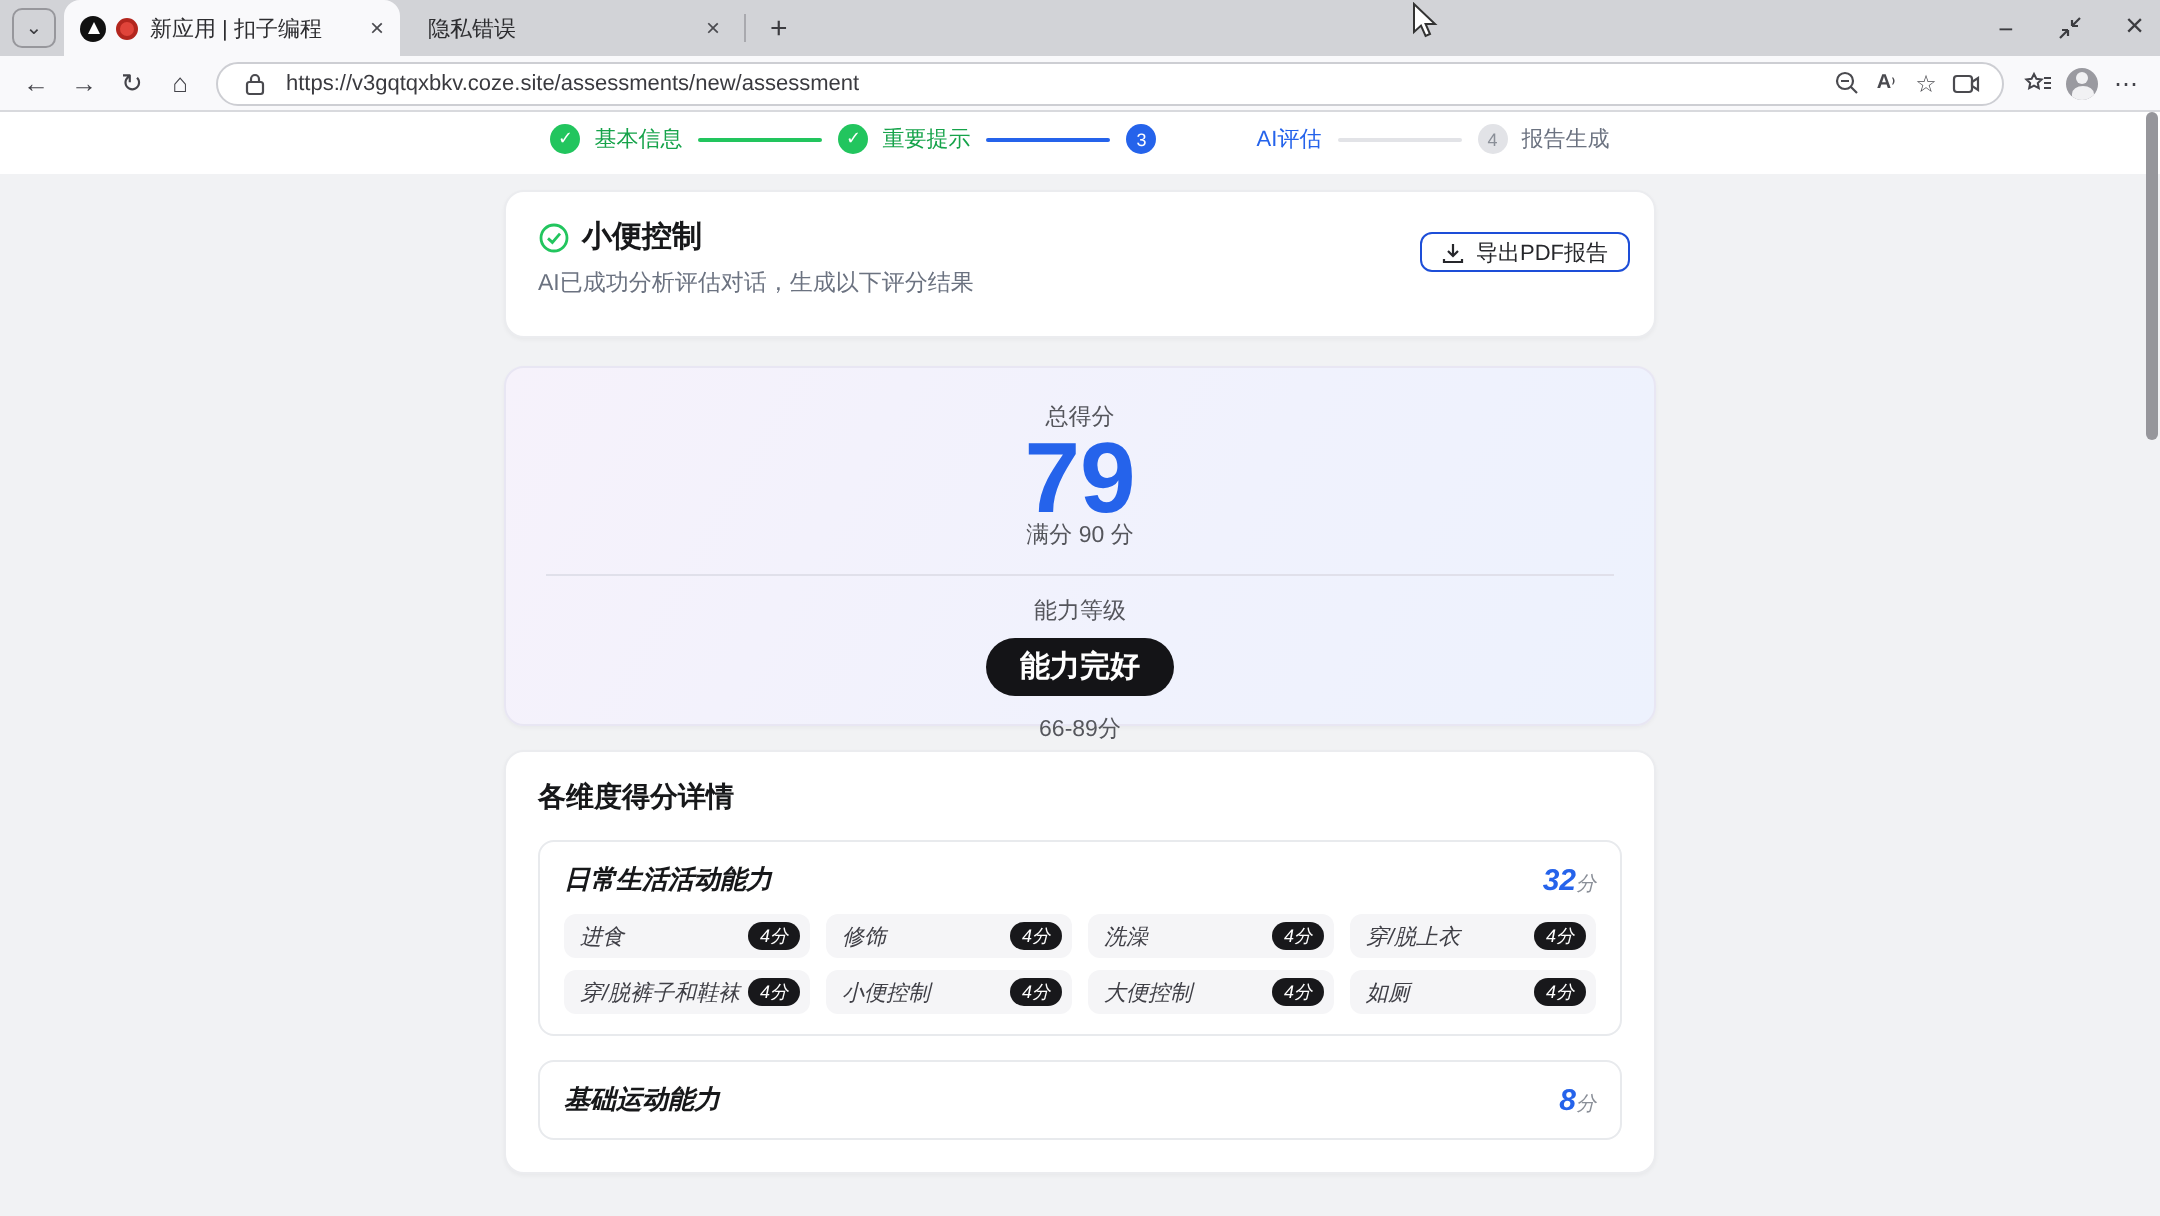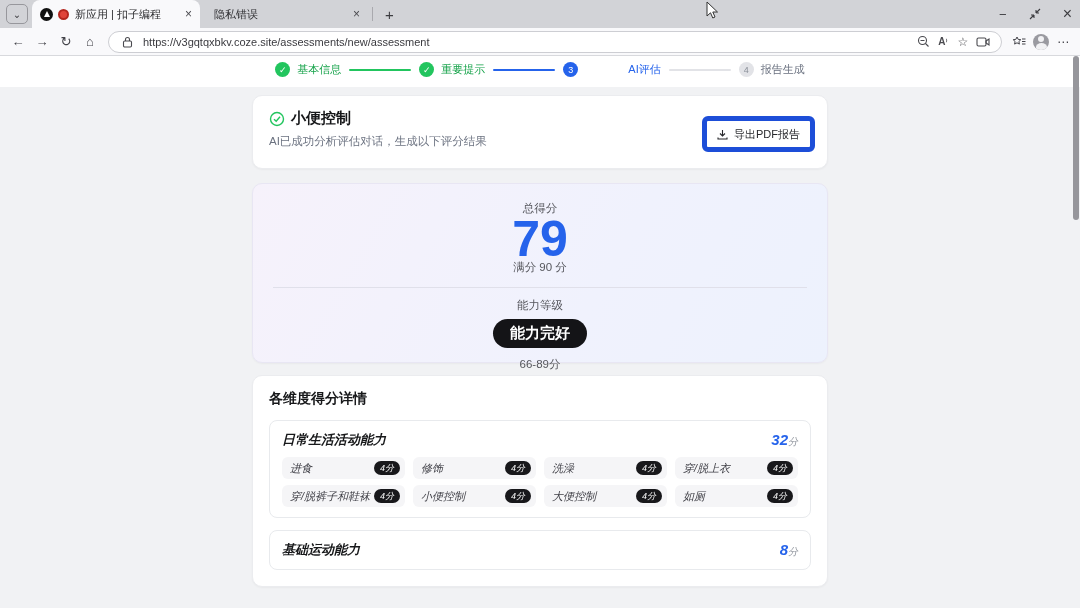--- a/index.html
+++ b/index.html
@@ -55,22 +55,22 @@
   .connector.blue { background:#2563eb; }
   .connector.gray { background:#e2e3e7; }
 
   .content { width:576px; margin:8px auto 0; }
   .card { background:#fff; border:1px solid #ebecef; border-radius:10px; box-shadow:0 1px 2px rgba(0,0,0,.04); }
 
   .card-result { padding:13px 16px; position:relative; height:74px; }
   .result-titlerow { display:flex; align-items:center; gap:6px; }
   .result-title { font-size:15px; font-weight:bold; color:#17181a; }
   .result-sub { font-size:11.5px; color:#6b7280; margin-top:6px; }
-  .export-btn { position:absolute; right:12px; top:20px; height:36px; display:flex; align-items:center; gap:6px;
-    background:#fff; border:5px solid #1d4ed8; border-radius:6px; padding:0 10px; font-size:11px; color:#26272b; }
+  .export-btn { position:absolute; right:12px; top:20px; height:20px; display:flex; align-items:center; gap:6px;
+    background:#fff; border:1px solid #1d4ed8; border-radius:6px; padding:0 10px; font-size:11px; color:#26272b; }
 
   .card-score { margin-top:14px; height:180px; text-align:center; padding-top:17px;
     background:linear-gradient(120deg,#f6f2fb 0%,#f0f2fd 60%,#edf2fd 100%); border:1px solid #e8e6f3; }
   .muted { font-size:11.5px; color:#55565c; }
   .big-score { font-size:50px; font-weight:bold; color:#2563eb; line-height:42px; margin-top:2px; }
   .score-divider { border:none; border-top:1px solid #e0e0ea; margin:12px 20px 10px; }
   .level-pill { display:inline-block; margin-top:6px; background:#141417; color:#fff; font-size:15px; font-weight:bold;
     padding:5px 17px; border-radius:17px; }
   .level-range { font-size:11.5px; color:#55565c; margin-top:9px; }
 

